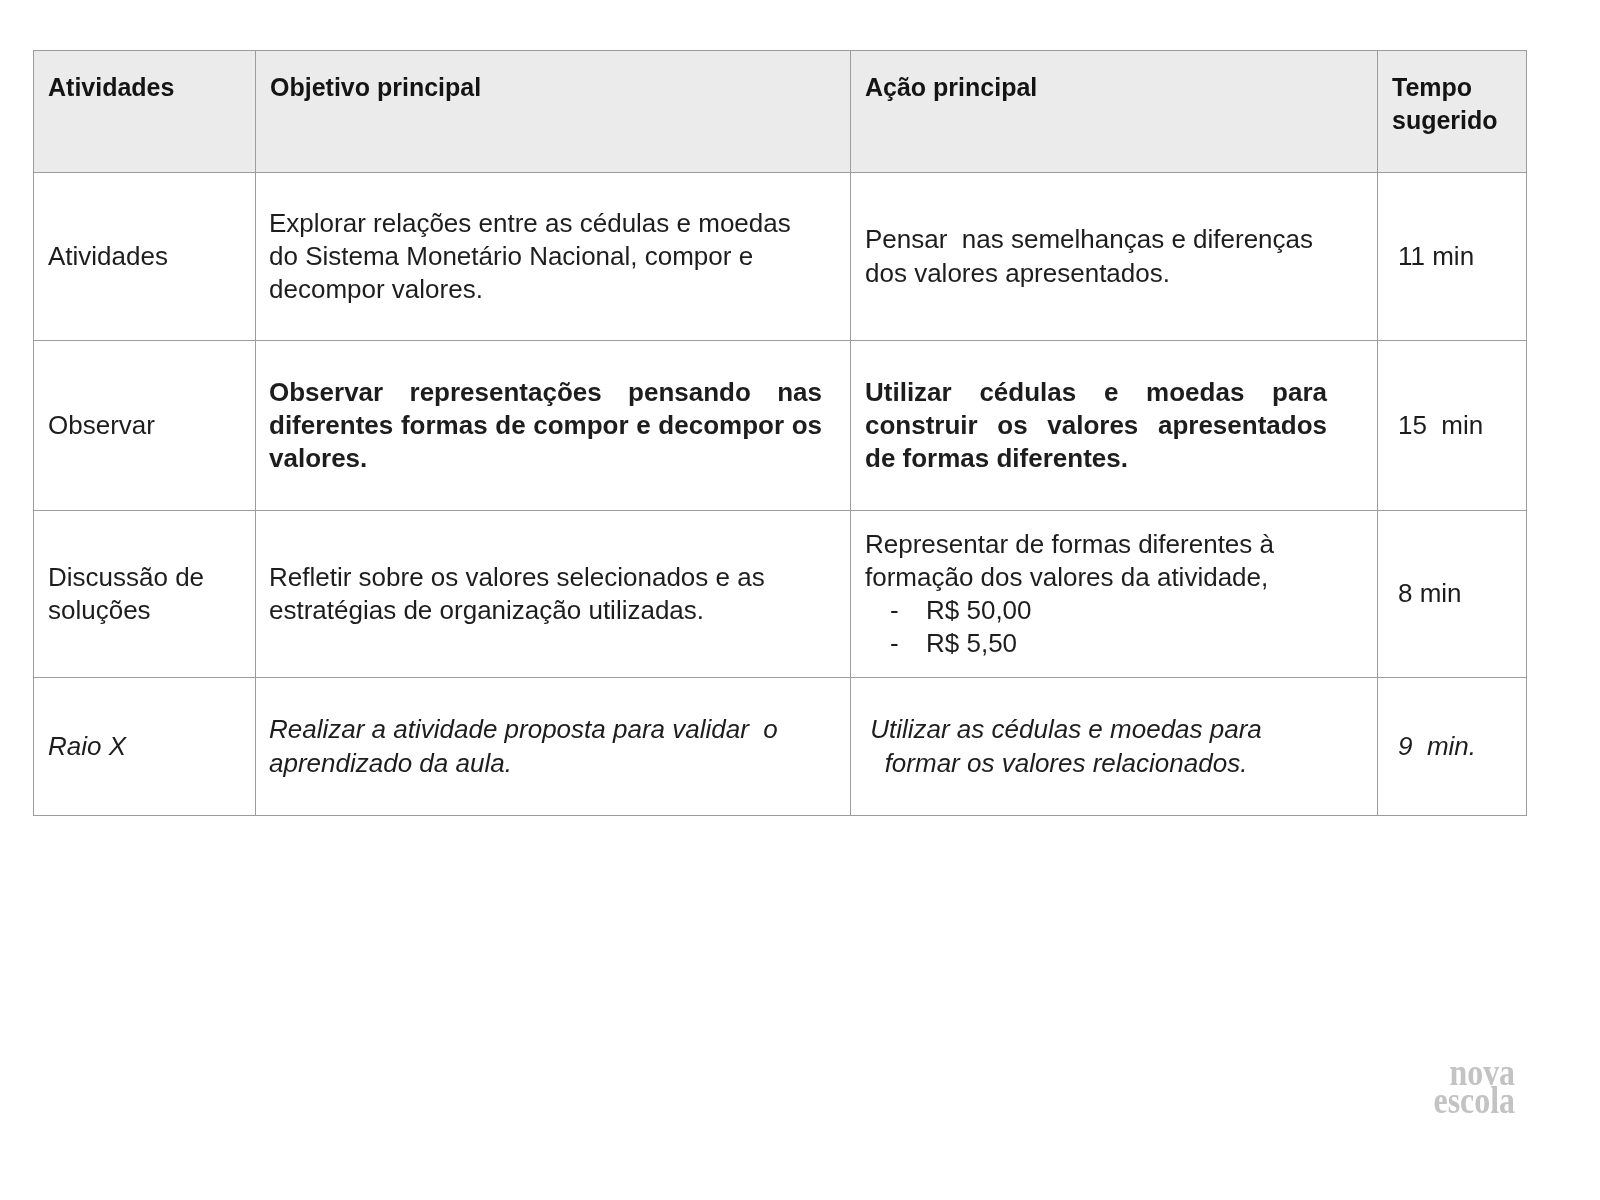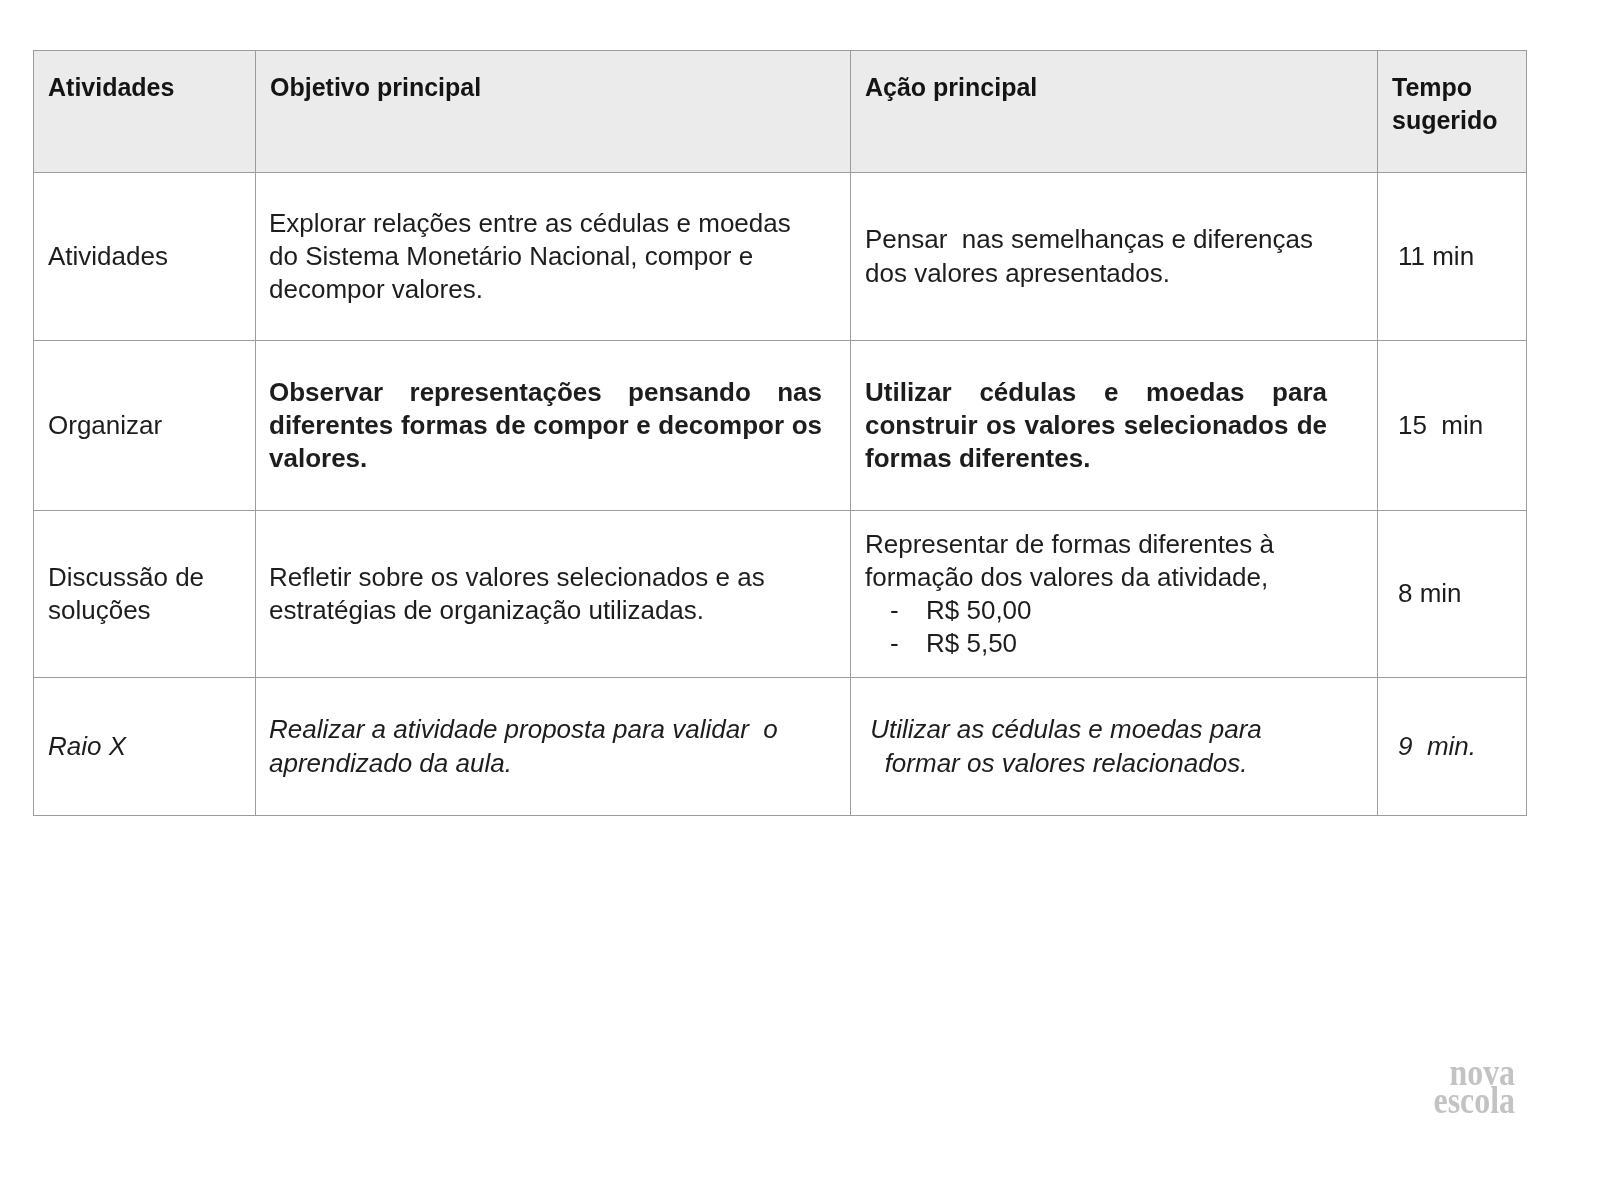--- a/index.html
+++ b/index.html
@@ -93,23 +93,23 @@
     </tr>
 
     <tr class="r0">
       <td class="c-atividade">Atividades</td>
       <td class="c-objetivo">Explorar relações entre as cédulas e moedas do Sistema Monetário Nacional, compor e decompor valores.</td>
       <td class="c-acao pre">Pensar  nas semelhanças e diferenças dos valores apresentados.</td>
       <td class="c-tempo">11 min</td>
     </tr>
 
     <tr class="r1">
-      <td class="c-atividade">Organizar</td>
+      <td class="c-atividade">Observar</td>
       <td class="c-objetivo justify">Observar representações pensando nas diferentes formas de compor e decompor os valores.</td>
-      <td class="c-acao justify">Utilizar cédulas e moedas para construir os valores selecionados de formas diferentes.</td>
+      <td class="c-acao justify">Utilizar cédulas e moedas para construir os valores apresentados de formas diferentes.</td>
       <td class="c-tempo pre">15  min</td>
     </tr>
 
     <tr class="r2">
       <td class="c-atividade">Discussão de soluções</td>
       <td class="c-objetivo">Refletir sobre os valores selecionados e as estratégias de organização utilizadas.</td>
       <td class="c-acao">
         <div>Representar de formas diferentes à formação dos valores da atividade,</div>
         <div class="acao-list-item">
           <span class="acao-dash">-</span>

